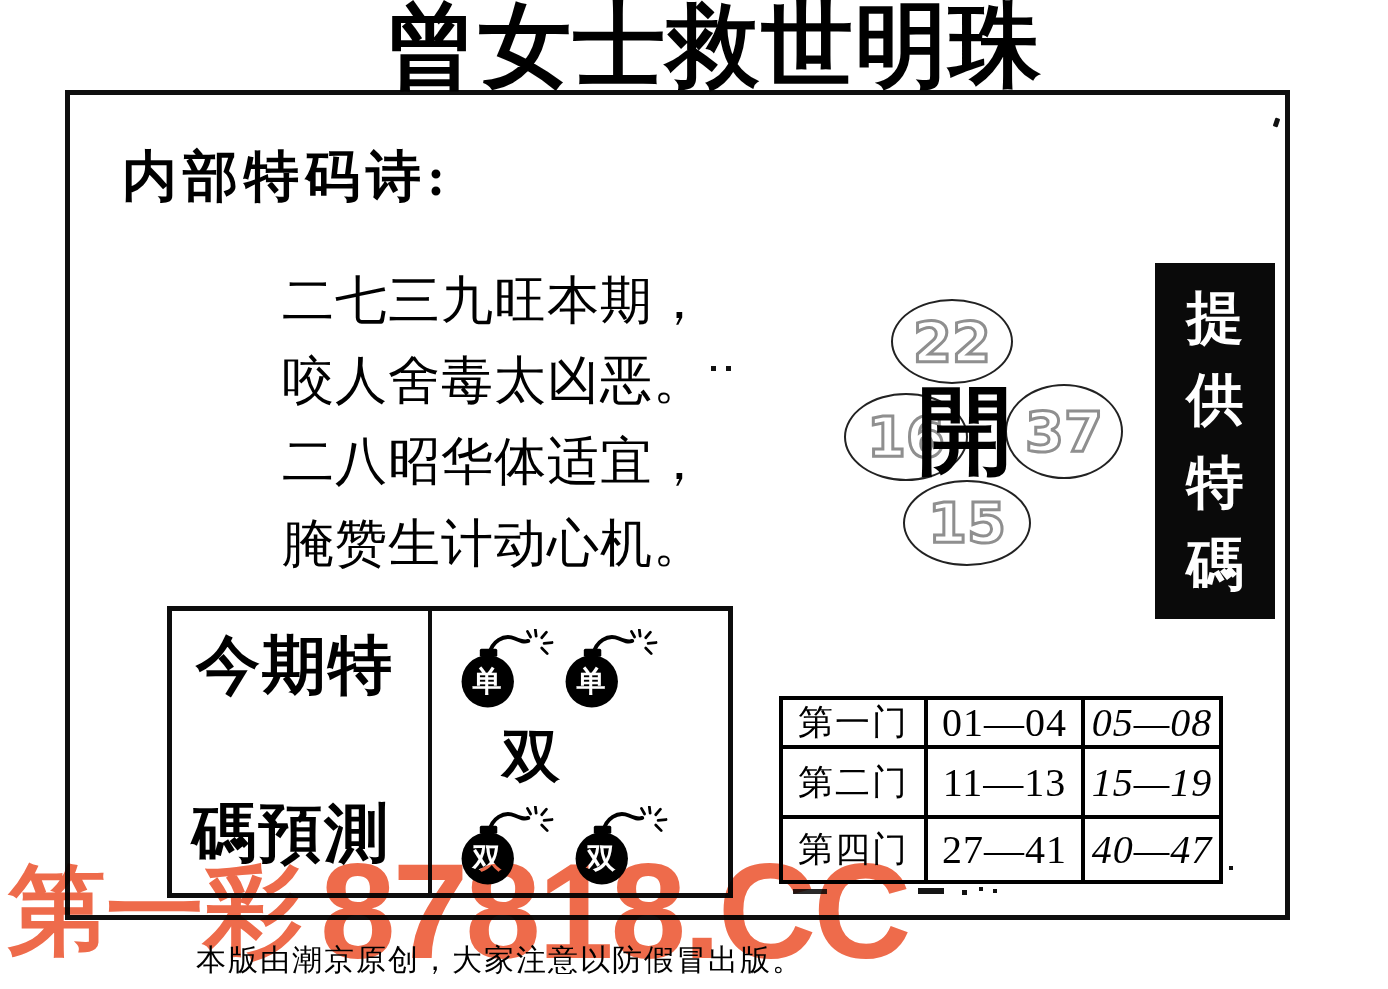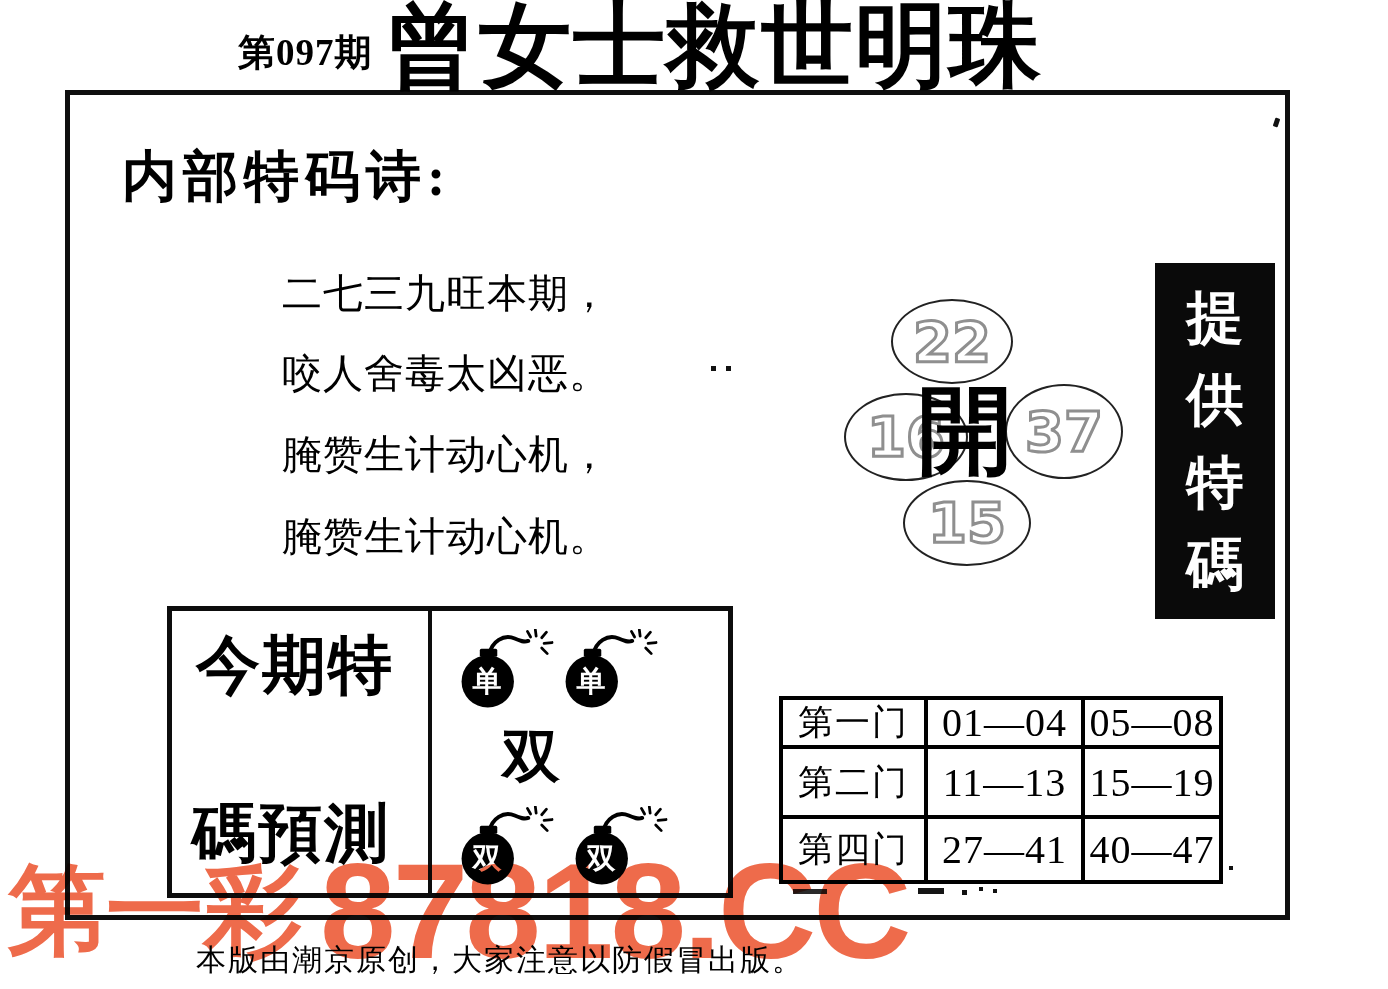--- a/index.html
+++ b/index.html
@@ -12,21 +12,21 @@
   
   .issue{left:238px;top:28px;font-size:37px;font-weight:bold;letter-spacing:1px;}
   .title{left:385px;top:-2px;width:680px;font-size:92px;font-weight:bold;
          letter-spacing:2px;white-space:nowrap;line-height:1.05;z-index:3;}
 
   
   .frame{left:65px;top:90px;width:1225px;height:830px;border:5px solid #0f0f0f;box-sizing:border-box;}
 
   
   .poem-header{left:122px;top:140px;font-size:55px;font-weight:bold;letter-spacing:6px;}
-  .poem-line{left:282px;font-size:40px;letter-spacing:1px;white-space:nowrap;}
+  .poem-line{left:282px;font-size:52px;letter-spacing:1px;white-space:nowrap;}
   .poem-line.l0{top:266px;}
   .poem-line.l1{top:346px;}
   .poem-line.l2{top:427px;}
   .poem-line.l3{top:509px;}
 
   
   .ellipse{border:2px solid #222;border-radius:50%;display:flex;align-items:center;justify-content:center;box-sizing:border-box;}
   .wheel-num{font-family:"DejaVu Sans",sans-serif;font-weight:bold;font-size:56px;
              color:#ffffff;-webkit-text-stroke:3px #8f8f8f;line-height:1;}
   @supports not (-webkit-text-stroke:1px #000){ .wheel-num{color:#8f8f8f;} }
@@ -57,21 +57,21 @@
   .b-tl{left:456px;top:629px;}
   .b-tr{left:560px;top:629px;}
   .b-bl{left:456px;top:806px;}
   .b-br{left:570px;top:806px;}
 
   
   .doors{left:779px;top:696px;width:444px;height:188px;border:4px solid #000;box-sizing:border-box;
          display:grid;grid-template-columns:145px 157px 134px;grid-template-rows:49px 70px 61px;}
   .doors .cell{border-right:4px solid #000;border-bottom:4px solid #000;box-sizing:border-box;
                display:flex;align-items:center;justify-content:center;white-space:nowrap;}
-  .doors .cell.last-col{border-right:none;}
+  .doors .cell.last-col{border-right:none;font-style:italic;}
   .doors .cell.last-row{border-bottom:none;}
   .door-name{font-size:35px;letter-spacing:2px;}
   .door-range{font-size:40px;letter-spacing:1px;}
 
   
   .watermark{left:8px;top:843px;display:flex;align-items:center;gap:18px;
              color:#ee6b4b;mix-blend-mode:multiply;z-index:5;white-space:nowrap;}
   .wm-brand{font-size:98px;font-weight:bold;line-height:1;letter-spacing:0px;}
   .wm-site{font-family:"Liberation Sans",sans-serif;font-size:136px;font-weight:bold;
            line-height:1;letter-spacing:-3px;}
@@ -106,29 +106,28 @@
         <line x1="94" y1="10" x2="90" y2="3"></line>
       </g>
       <rect x="30" y="25" width="22" height="10" rx="2" fill="#000"></rect>
       <circle cx="40" cy="66" r="33" fill="#000"></circle>
     </g>
   </defs>
 </svg>
 
 <div class="sheet">
 
-  <div class="abs issue">第097期</div>
   <div class="abs title">曾女士救世明珠</div>
 
   <div class="abs frame"></div>
 
   <div class="abs poem-header">内部特码诗:</div>
   <div class="abs poem-line l0">二七三九旺本期，</div>
   <div class="abs poem-line l1">咬人舍毒太凶恶。</div>
-  <div class="abs poem-line l2">腌赞生计动心机，</div>
+  <div class="abs poem-line l2">二八昭华体适宜，</div>
   <div class="abs poem-line l3">腌赞生计动心机。</div>
 
   <div class="abs ellipse el-top">
     <span class="wheel-num">22</span>
   </div>
   <div class="abs ellipse el-left">
     <span class="wheel-num">16</span>
   </div>
   <div class="abs ellipse el-right">
     <span class="wheel-num">37</span>

